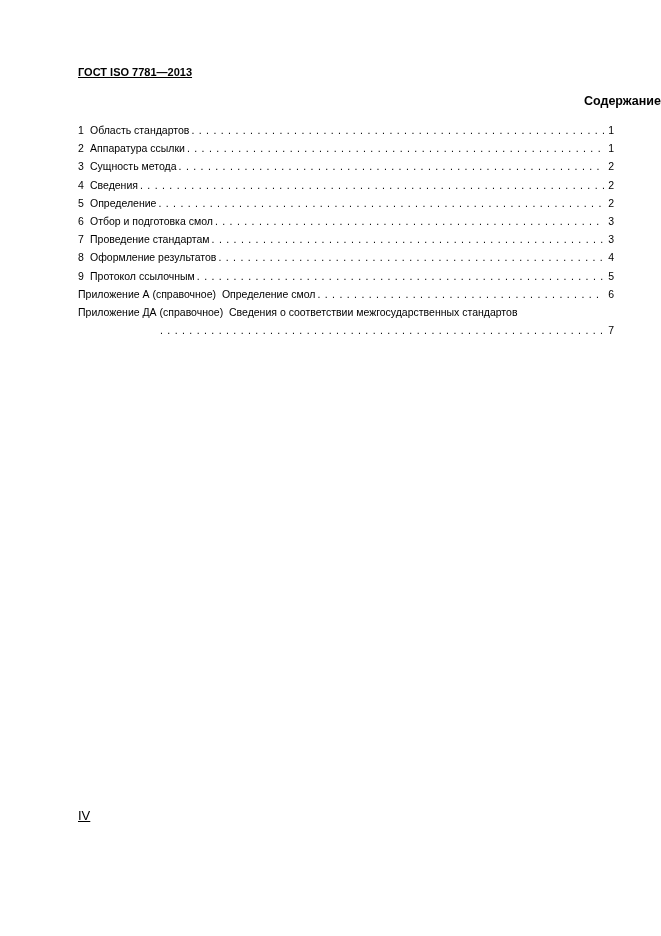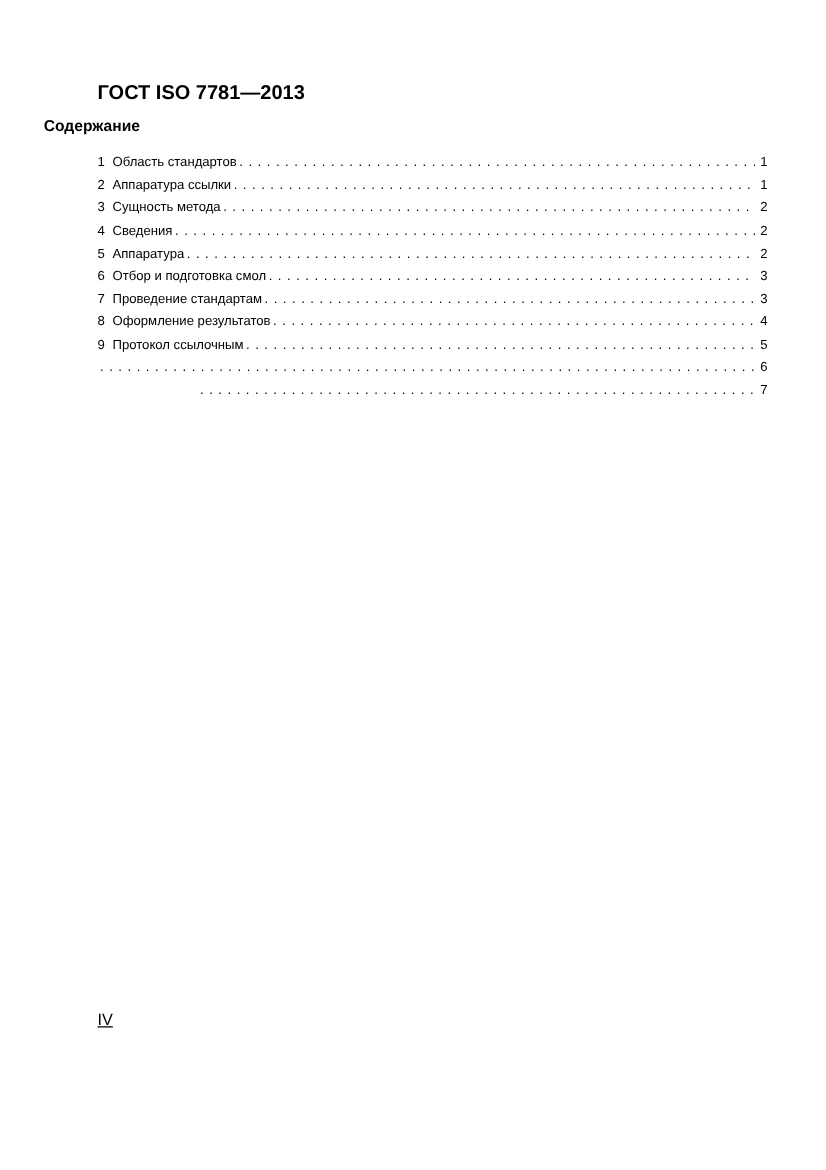--- a/index.html
+++ b/index.html
@@ -1,18 +1,18 @@
 <!DOCTYPE html>
 <html><head>
 <meta charset="utf-8">
 <style>
   html, body { margin: 0; padding: 0; background: #ffffff; }
   body { width: 661px; height: 936px; position: relative; font-family: "Liberation Sans", sans-serif; color: #000; }
-  .header { position: absolute; left: 78px; top: 66px; font-size: 16px; font-weight: bold; }
-  .title { position: absolute; left: 0; width: 661px; top: 94px; text-align: left; font-size: 12.5px; font-weight: bold; padding-left: 35px; box-sizing: border-box; }
+  .header { position: absolute; left: 78px; top: 66px; font-size: 11px; font-weight: bold; text-decoration: underline; }
+  .title { position: absolute; left: 0; width: 661px; top: 94px; text-align: right; font-size: 12.5px; font-weight: bold; padding-left: 35px; box-sizing: border-box; }
   .toc { position: absolute; left: 78px; top: 121px; width: 536px; font-size: 10.5px; }
   .row { display: flex; align-items: baseline; height: 18.2px; line-height: 18.2px; white-space: nowrap; }
   .num { width: 12px; flex: none; }
   .label { flex: none; }
   .dots { flex: 1 1 auto; overflow: hidden; letter-spacing: 3.2px; margin: 0 2px; color: #000; }
   .dots::before { content: ". . . . . . . . . . . . . . . . . . . . . . . . . . . . . . . . . . . . . . . . . . . . . . . . . . . . . . . . . . . . . . . . . . . . . . . . . . . . . . . . . . . . . . . . . . . . . . . . . . . . . . . . . . . . . . . . ."; letter-spacing: 0; word-spacing: 1.5px; }
   .page { flex: none; width: 8px; text-align: right; }
   .sub { padding-left: 80px; }
   .appx-line1 { height: 18.2px; line-height: 18.2px; white-space: nowrap; }
   .footer { position: absolute; left: 78px; top: 808px; font-size: 13px; text-decoration: underline; }
@@ -43,21 +43,21 @@
       <span class="page">2</span>
     </div>
   <div class="row">
       <span class="num">4</span>
       <span class="label">Сведения</span>
       <span class="dots"></span>
       <span class="page">2</span>
     </div>
   <div class="row">
       <span class="num">5</span>
-      <span class="label">Аппаратура</span>
+      <span class="label">Определение</span>
       <span class="dots"></span>
       <span class="page">2</span>
     </div>
   <div class="row">
       <span class="num">6</span>
       <span class="label">Отбор и подготовка смол</span>
       <span class="dots"></span>
       <span class="page">3</span>
     </div>
   <div class="row">
@@ -73,25 +73,27 @@
       <span class="page">4</span>
     </div>
   <div class="row">
       <span class="num">9</span>
       <span class="label">Протокол ссылочным</span>
       <span class="dots"></span>
       <span class="page">5</span>
     </div>
 
   <div class="row">
+      <span class="label" style="white-space:pre">Приложение А (справочное)  Определение смол</span>
       <span class="dots"></span>
       <span class="page">6</span>
     </div>
 
   <div>
+    <div class="appx-line1" style="white-space:pre">Приложение ДА (справочное)  Сведения о соответствии межгосударственных стандартов</div>
     <div class="row sub">
         <span class="dots"></span>
         <span class="page">7</span>
       </div>
   </div>
 </div>
 
 <div class="footer">IV</div>
 
 </body></html>

